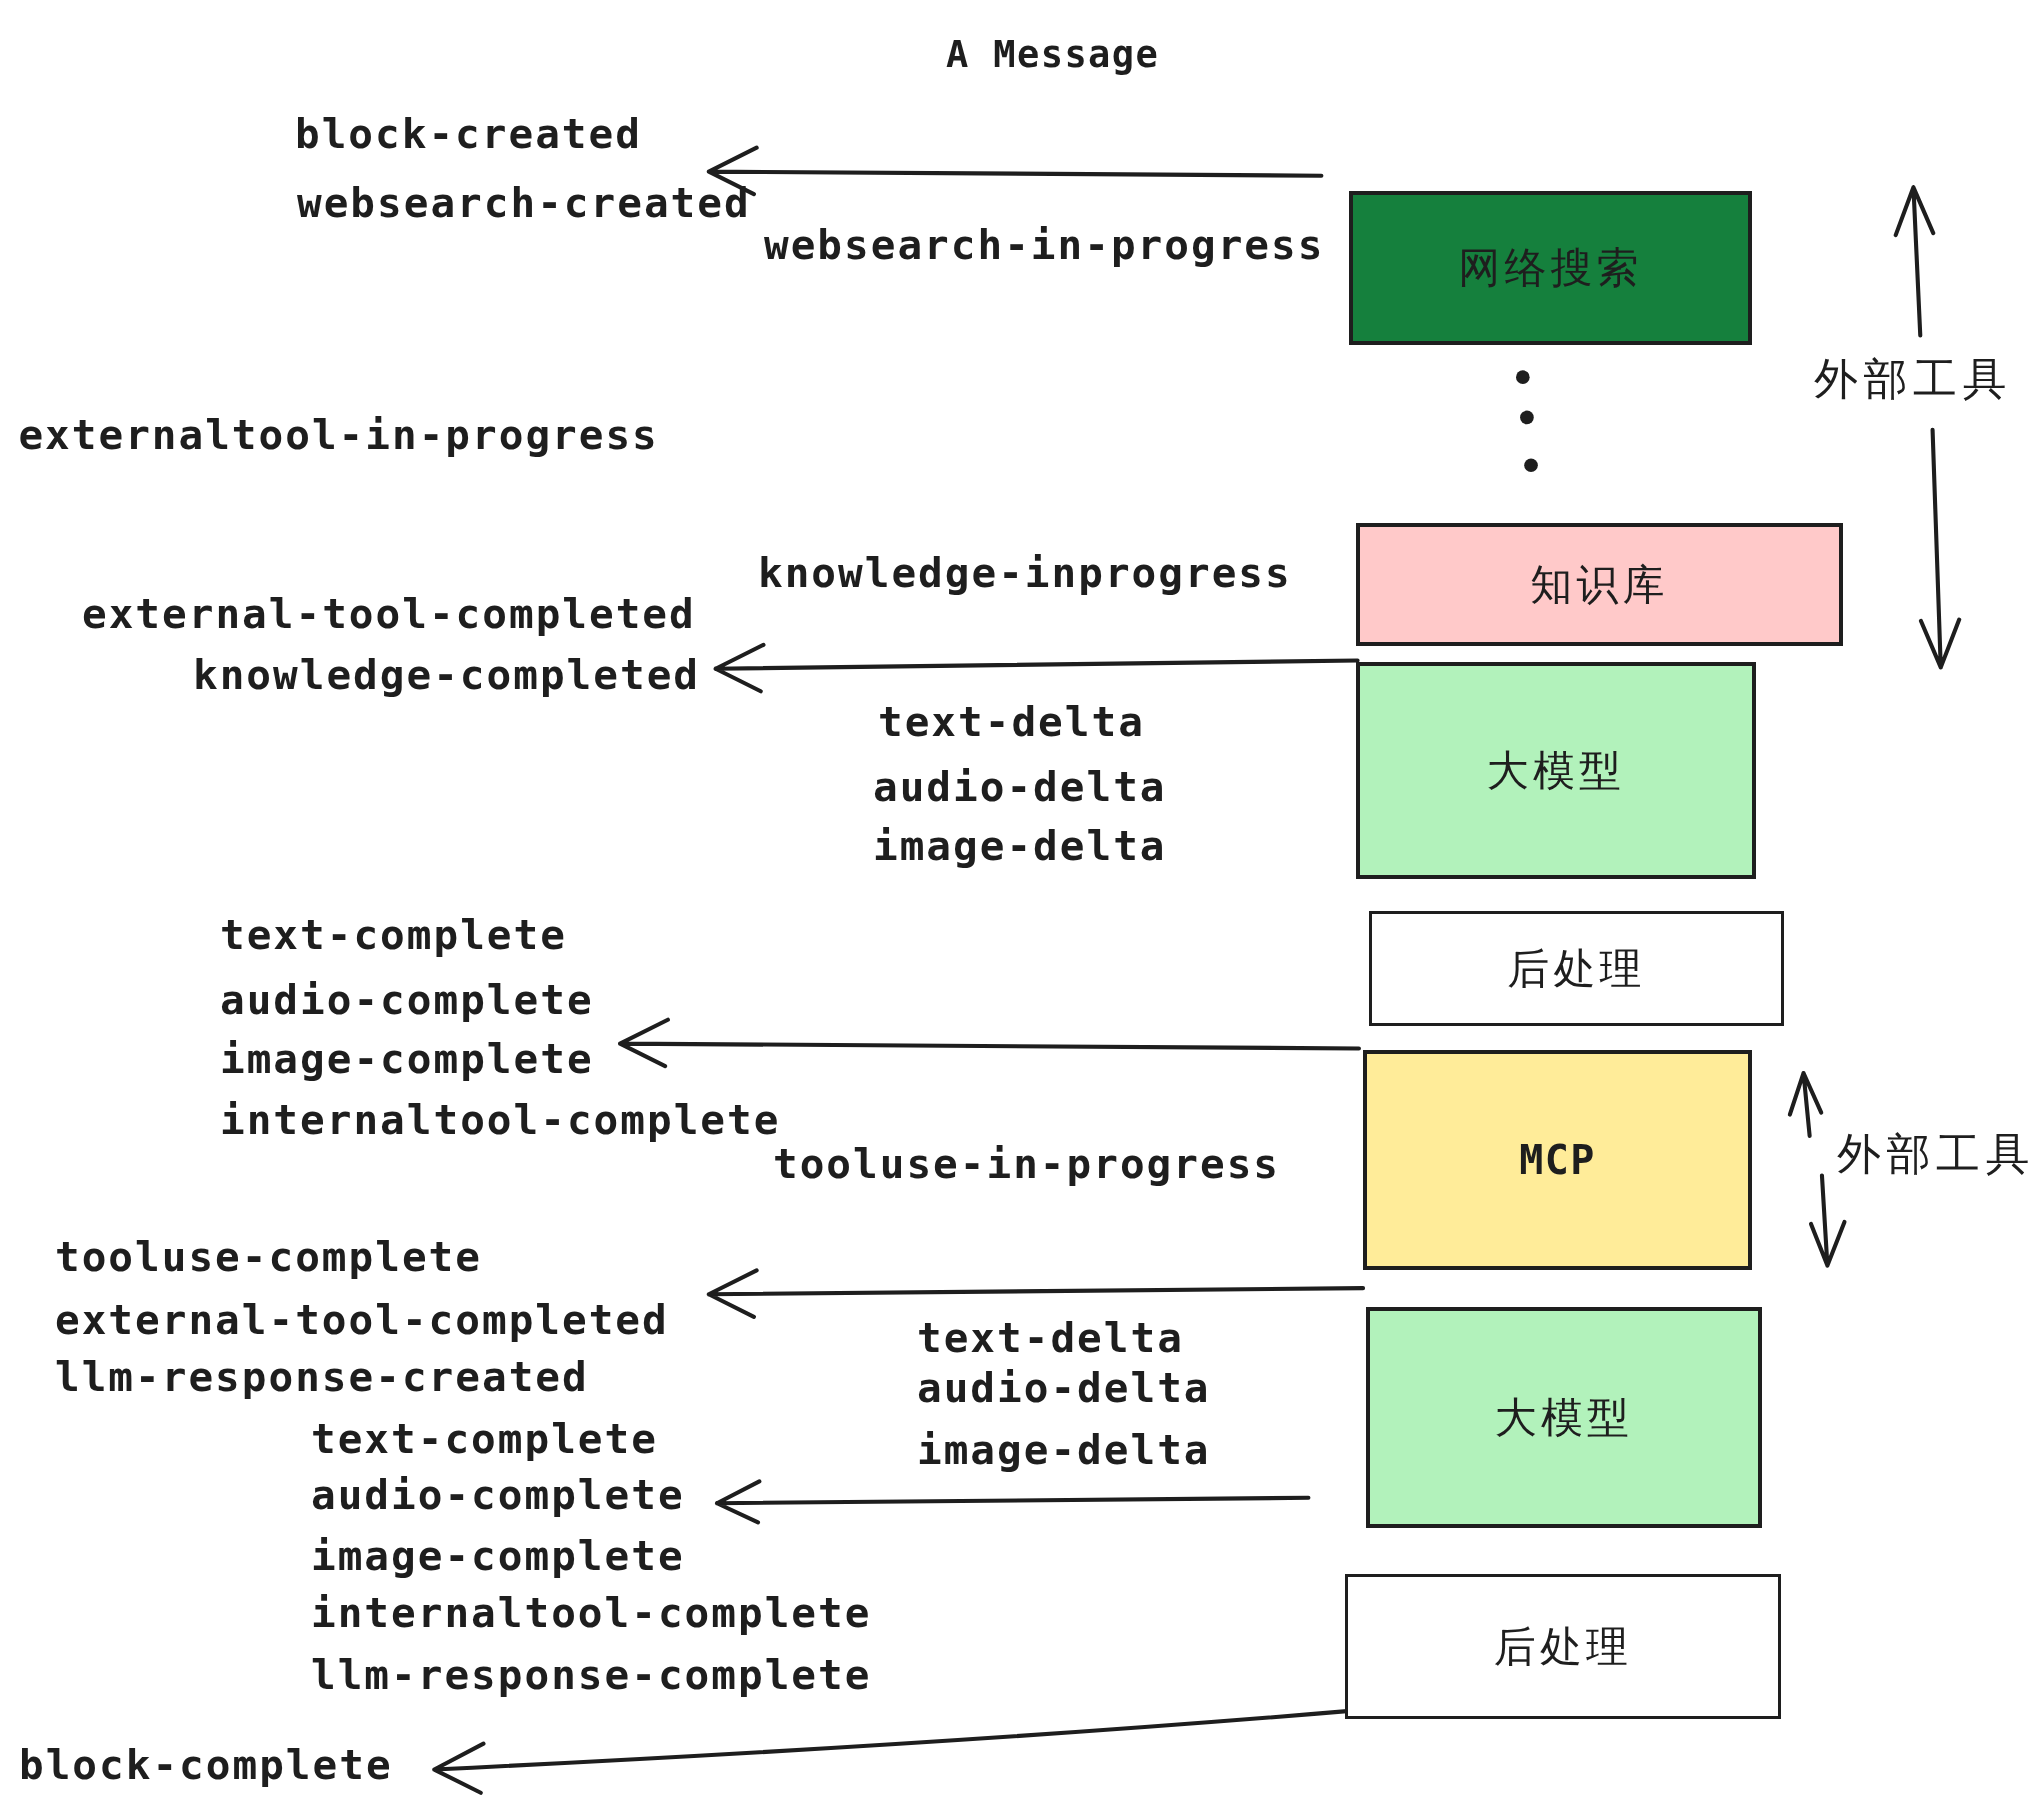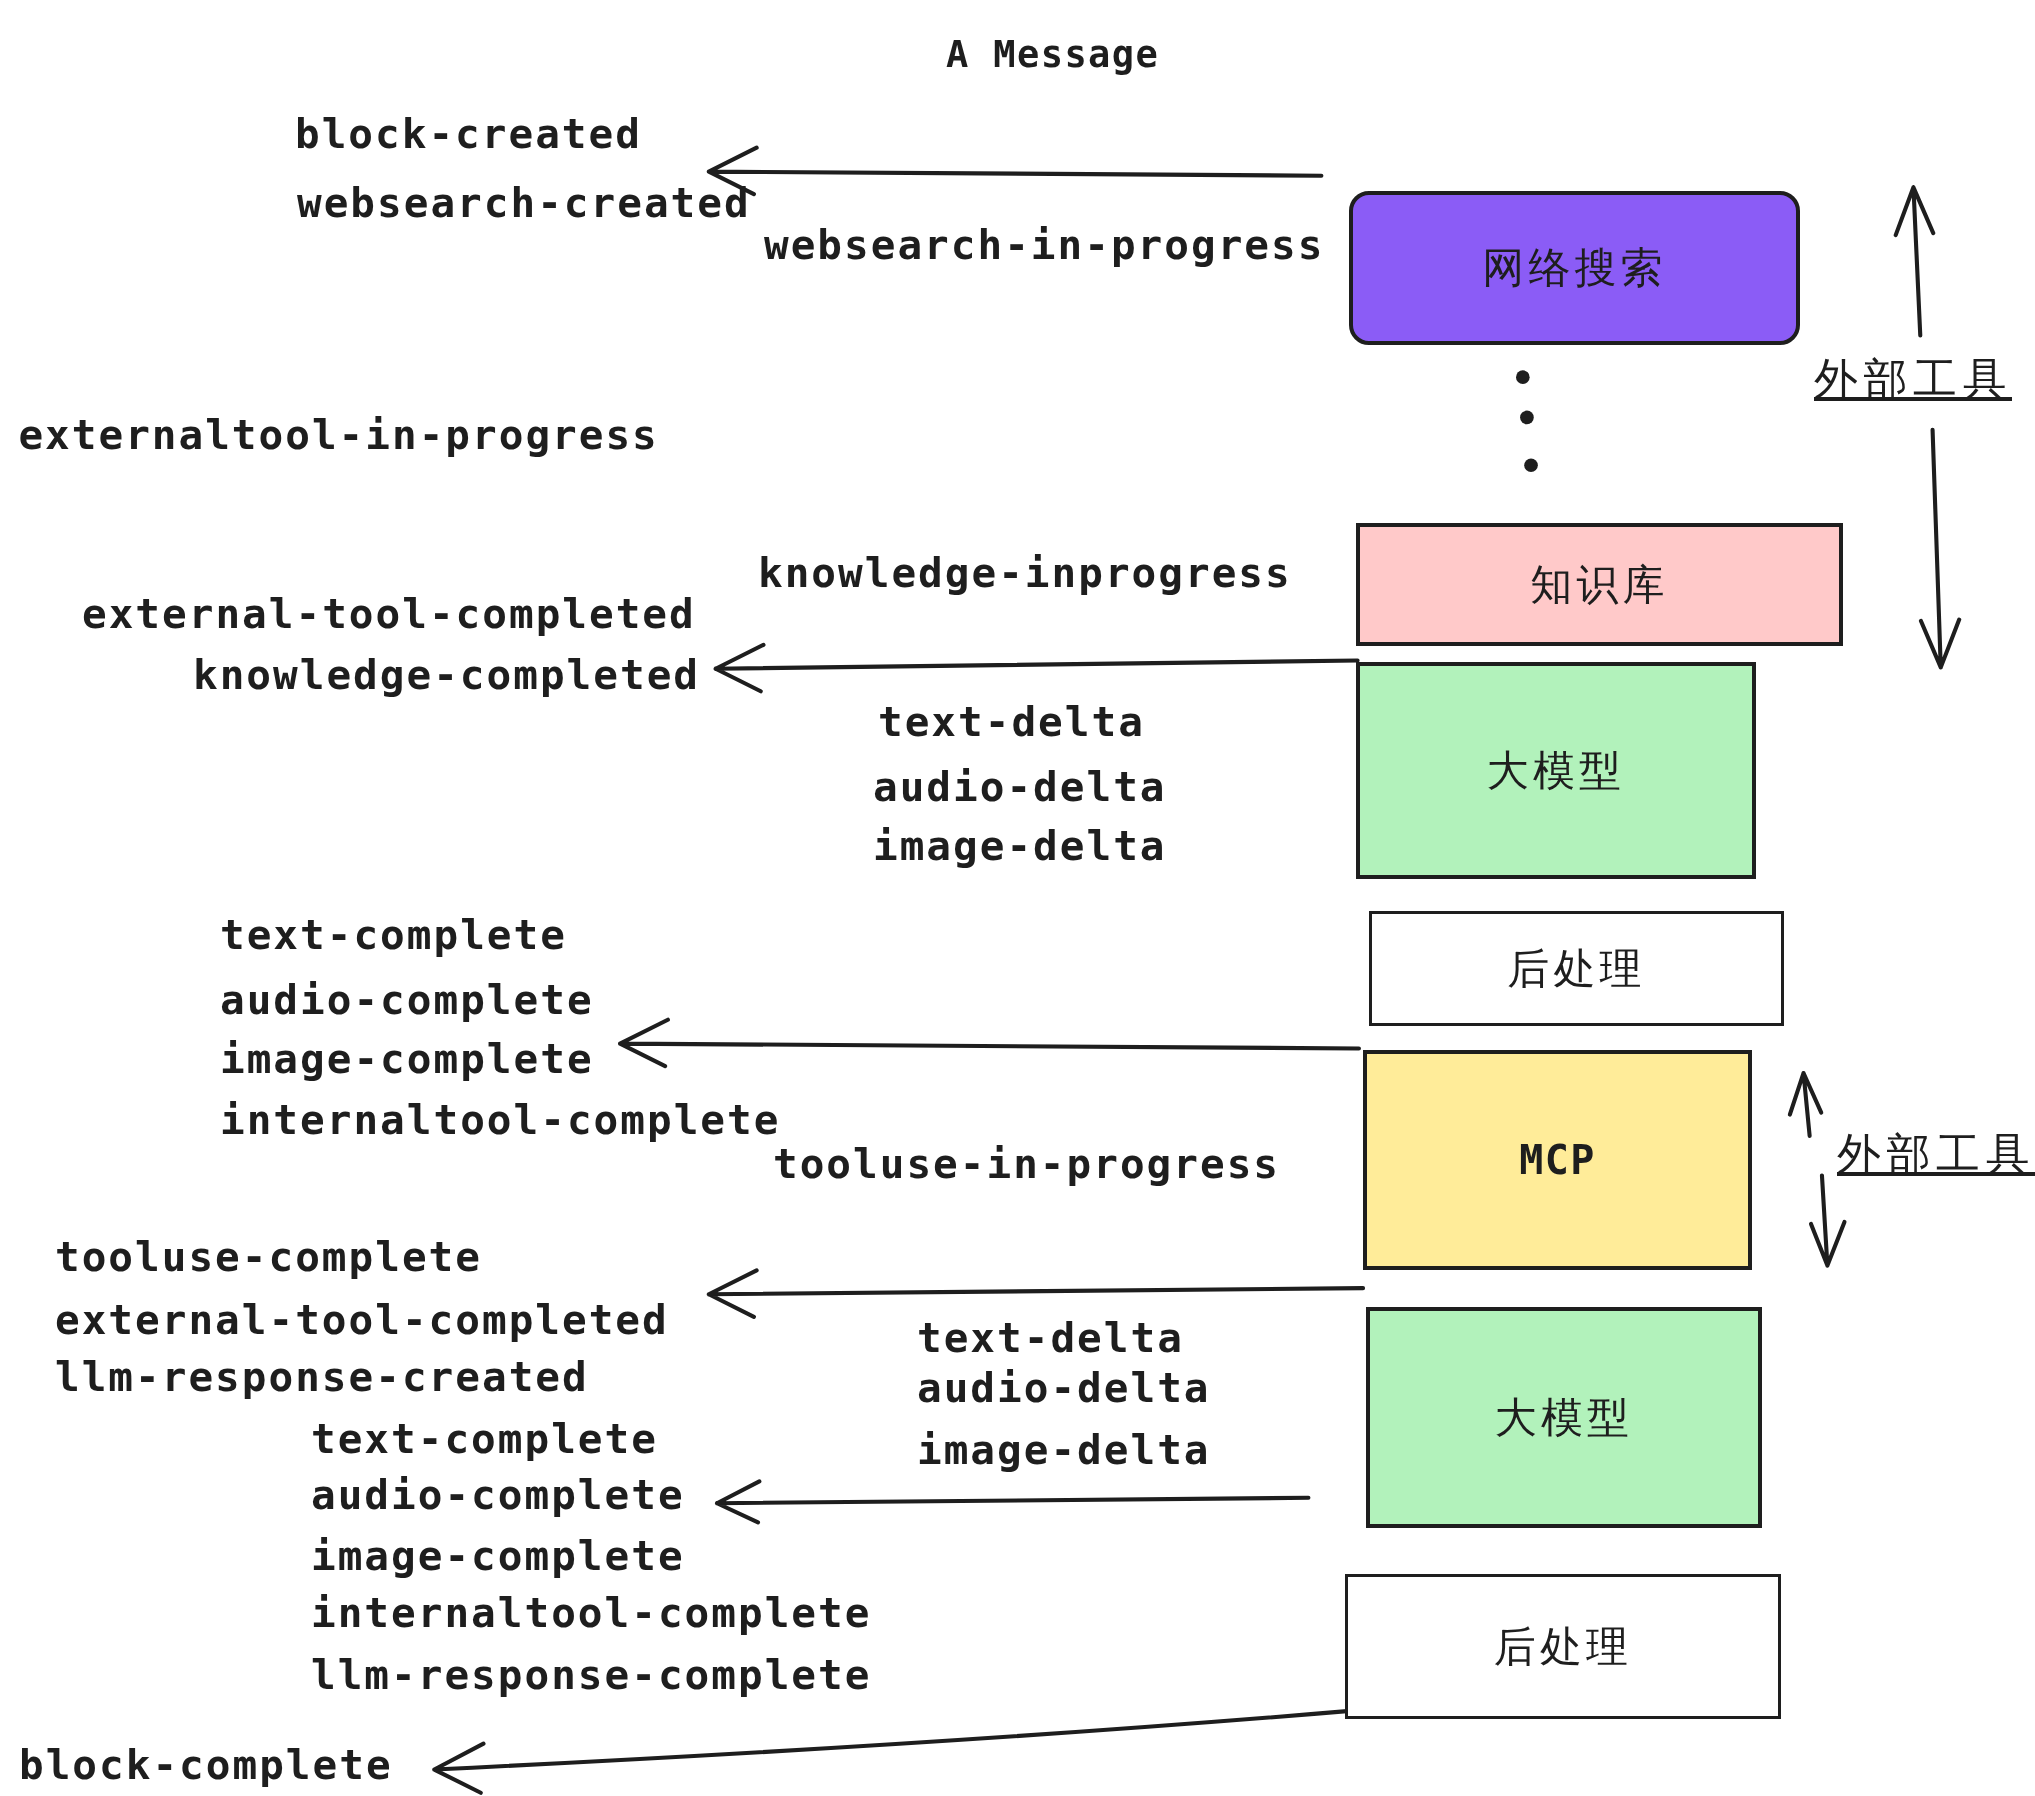--- a/index.html
+++ b/index.html
@@ -22,21 +22,21 @@
     font-family:"Liberation Sans",sans-serif;font-size:42px;font-weight:500;
     letter-spacing:4.1px;
   }
   .box.thin{border-width:3.4px;}
   .box .mono-label{
     font-family:"DejaVu Sans Mono",monospace;font-weight:bold;font-size:40px;
     letter-spacing:1.4px;
   }
   .anno{
     position:absolute;font-family:"Liberation Sans",sans-serif;font-size:44px;
-    font-weight:500;letter-spacing:5.5px;white-space:nowrap;line-height:1;text-decoration:underline;
+    font-weight:500;letter-spacing:5.5px;white-space:nowrap;line-height:1;
   }
 </style>
 </head>
 <body>
 
 <div class="canvas" style="color: rgb(30, 30, 30); margin-top: 20px;">
 
   <svg class="overlay" viewBox="0 0 2980 2630" xmlns="http://www.w3.org/2000/svg">
     <g stroke="#1e1e1e" stroke-width="6" fill="none" stroke-linecap="round" stroke-linejoin="round">
       <path d="M1935 228 L1038 222 M1038 222 L1108 187 M1038 222 L1104 255"></path>
@@ -87,21 +87,21 @@
   <div class="ev" style="left:917px;top:1410px">image-delta</div>
 
   <div class="ev" style="left:311px;top:1399px">text-complete</div>
   <div class="ev" style="left:311px;top:1455px">audio-complete</div>
   <div class="ev" style="left:311px;top:1516px">image-complete</div>
   <div class="ev" style="left:311px;top:1573px">internaltool-complete</div>
   <div class="ev" style="left:311px;top:1635px">llm-response-complete</div>
 
   <div class="ev" style="left:19px;top:1725px">block-complete</div>
 
-  <div class="box" style="left: 1349px; top: 171px; width: 451px; height: 154px; background: #8b5cf6; border-radius: 20px;">
+  <div class="box" style="left: 1349px; top: 171px; width: 403px; height: 154px; background: #15803d;">
     <span>网络搜索</span>
   </div>
 
   <div class="box" style="left: 1356px; top: 503px; width: 487px; height: 123px; background: rgb(255, 201, 201);">
     <span>知识库</span>
   </div>
 
   <div class="box" style="left: 1356px; top: 642px; width: 400px; height: 217px; background: rgb(178, 242, 187);">
     <span>大模型</span>
   </div>

